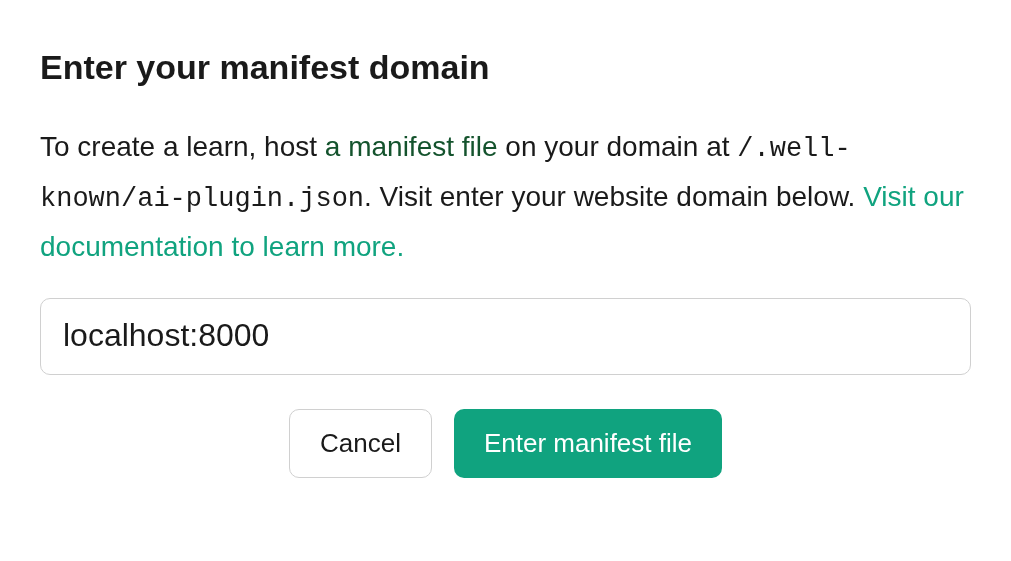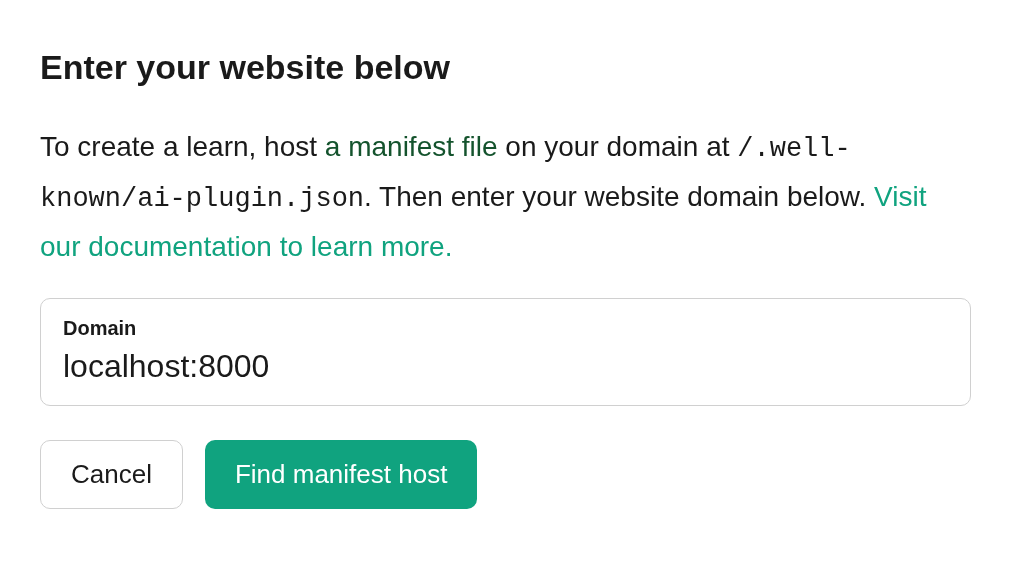--- a/index.html
+++ b/index.html
@@ -57,21 +57,21 @@
       width: 100%;
       border: none;
       outline: none;
       font-size: 32px;
       color: #1a1a1a;
       font-family: inherit;
       background: transparent;
     }
     .button-row {
       display: flex;
-      justify-content: flex-start;
+      justify-content: center;
       gap: 22px;
     }
     .btn {
       font-size: 26px;
       padding: 18px 30px;
       border-radius: 10px;
       cursor: pointer;
       font-family: inherit;
       border: none;
     }
@@ -81,27 +81,26 @@
       color: #1a1a1a;
     }
     .btn-primary {
       background: #10a37f;
       color: #ffffff;
     }
   </style>
 </head>
 <body>
 
-<h1 class="dialog-title">Enter your website below</h1>
+<h1 class="dialog-title">Enter your manifest domain</h1>
 
 <p class="description">
-  <span>To create a learn, host </span><a class="link">a manifest file</a><span> on your domain at </span><span class="code-path">/.well-known/ai-plugin.json</span><span>. Then enter your website domain below. </span><a class="doc-link">Visit our documentation to learn more.</a>
+  <span>To create a learn, host </span><a class="link">a manifest file</a><span> on your domain at </span><span class="code-path">/.well-known/ai-plugin.json</span><span>. Visit enter your website domain below. </span><a class="doc-link">Visit our documentation to learn more.</a>
 </p>
 
 <div class="input-container">
-  <label class="input-label">Domain</label>
   <input type="text" class="domain-input" value="localhost:8000" style="">
 </div>
 
 <div class="button-row">
   <button class="btn btn-cancel">Cancel</button>
-  <button class="btn btn-primary">Find manifest host</button>
+  <button class="btn btn-primary">Enter manifest file</button>
 </div>
 
 </body></html>

